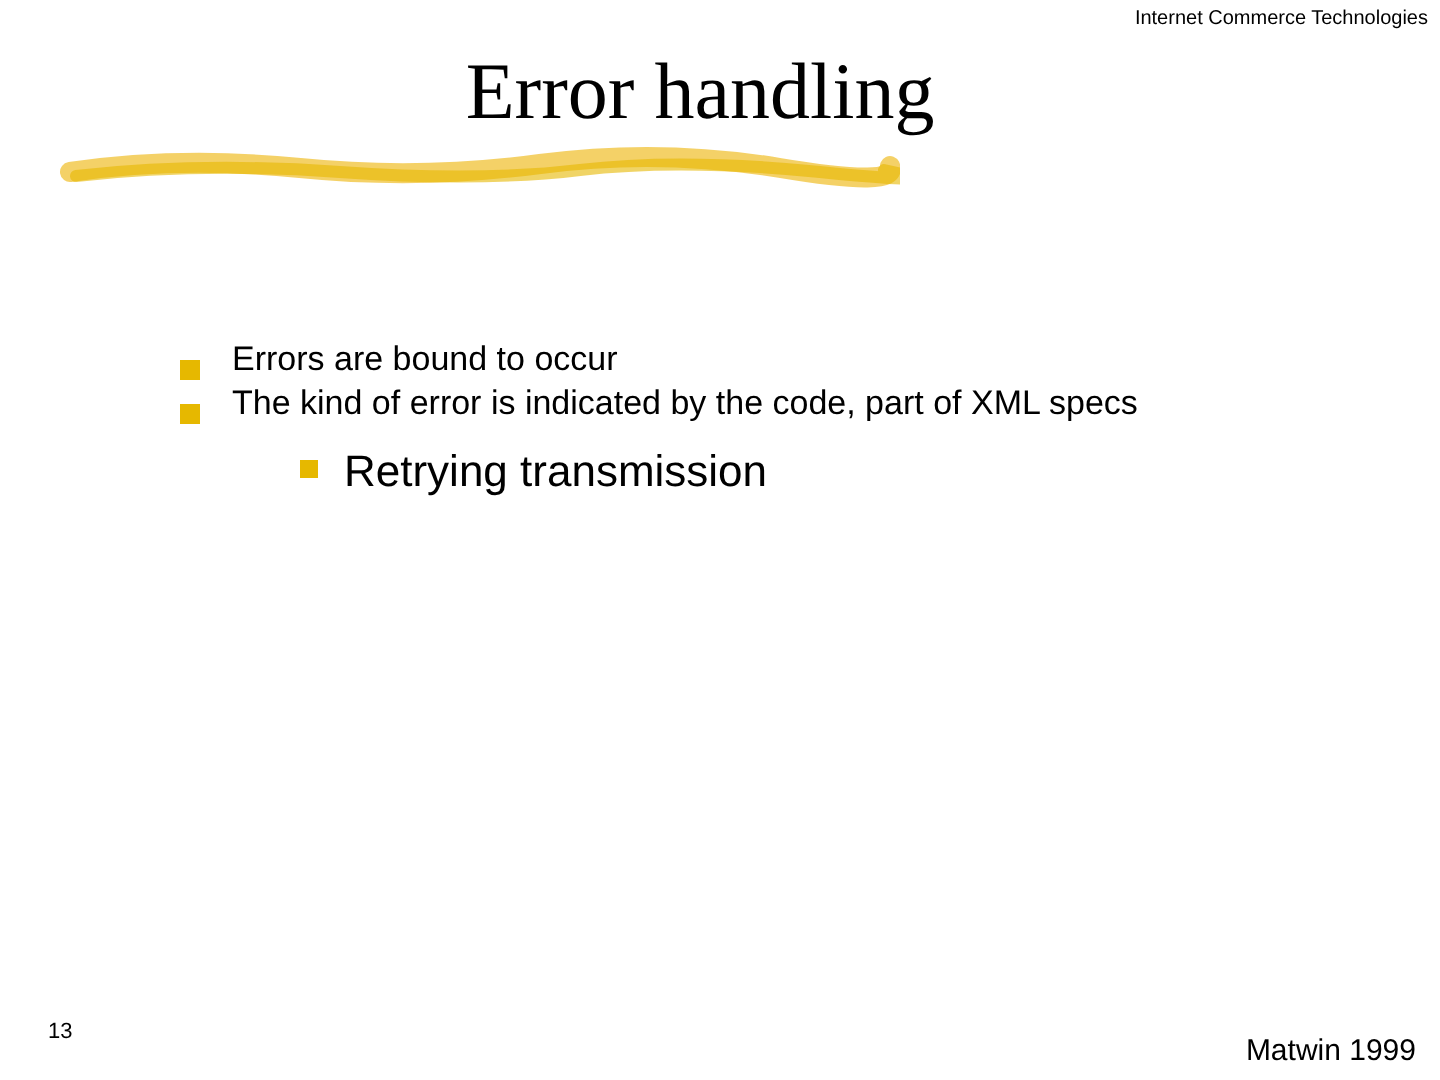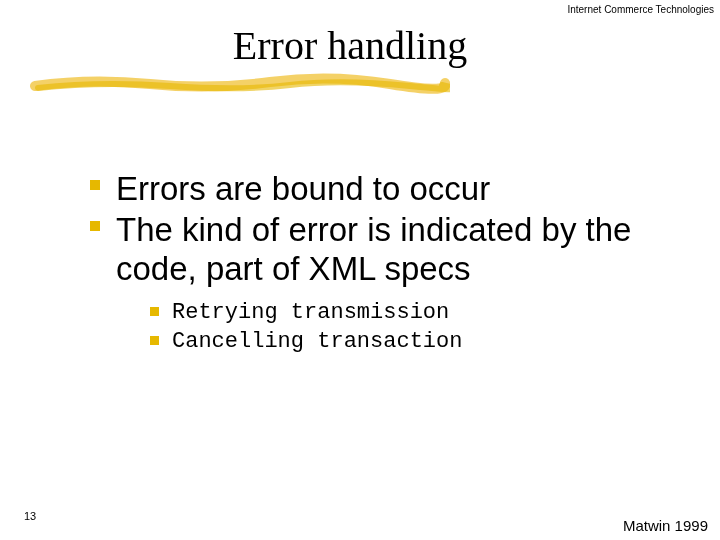--- a/index.html
+++ b/index.html
@@ -48,39 +48,38 @@
     width: 560px;
   }
   .bullet-list {
     list-style: none;
     padding: 0;
     margin: 0;
   }
   .bullet-list > li {
     position: relative;
     padding-left: 28px;
-    font-size: 33px;
+    font-size: 17px;
     line-height: 1.18;
     color: #000;
     margin-bottom: 2px;
   }
   .bullet-list > li::before {
     content: "";
     position: absolute;
     left: 2px;
     top: 10px;
     width: 10px;
     height: 10px;
     background: #e6b800;
   }
   .sub-list {
     list-style: none;
     padding: 0;
     margin: 10px 0 0 60px;
-    font-family: Liberation Mono, monospace;
   }
   .sub-list > li {
     position: relative;
     padding-left: 24px;
     font-size: 22px;
     line-height: 1.25;
     color: #000;
     margin-bottom: 2px;
   }
   .sub-list > li::before {
@@ -121,18 +120,17 @@
   </svg>
 </div>
 
 <div class="content">
   <ul class="bullet-list">
     <li><span>Errors are bound to occur</span></li>
     <li><span>The kind of error is indicated by the code, part of XML specs</span></li>
   </ul>
   <ul class="sub-list">
     <li><span>Retrying transmission</span></li>
-    <li><span>Cancelling transaction</span></li>
   </ul>
 </div>
 
 <div class="page-number">13</div>
 <div class="footer-credit">Matwin 1999</div>
 
 </body></html>

